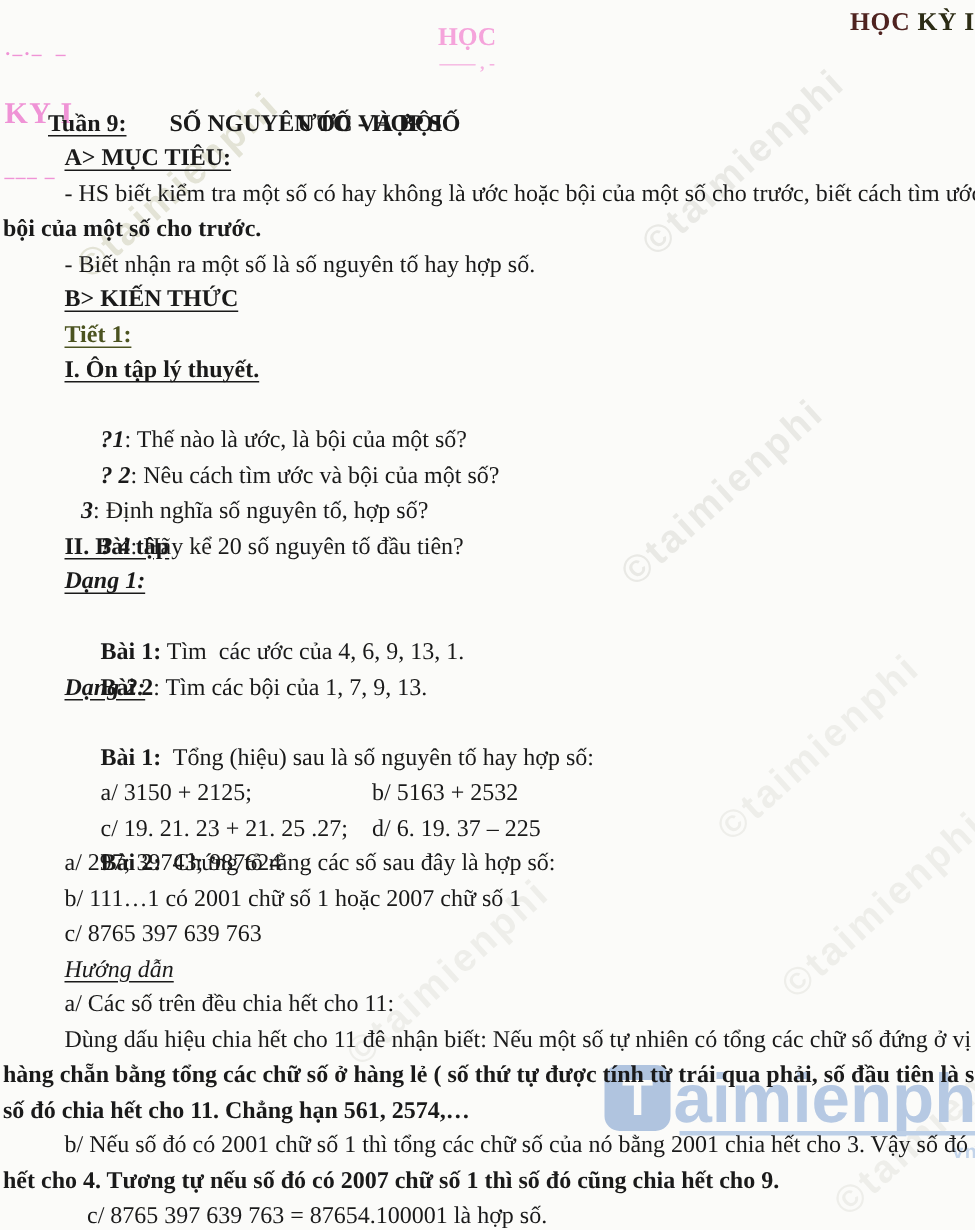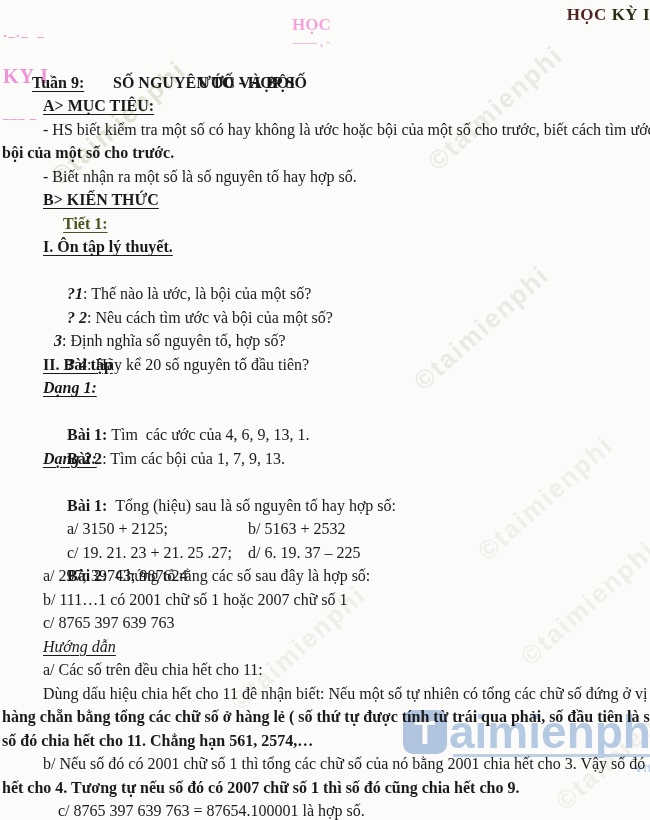--- a/index.html
+++ b/index.html
@@ -90,21 +90,21 @@
     padding-left:43px;
   }
   .ln.flush { padding-left:2px;font-weight:bold; }
   .ln.week-row { padding-left:8px; }
   .ln.center2 { padding-left:113px; }
   .ln.q3 { padding-left:30px; }
   .ln.deep { padding-left:58px; }
   .b { font-weight:bold; }
   .i { font-style:italic;font-family:Liberation Serif, serif; }
   .u { text-decoration:underline; text-underline-offset:3px;text-align:center; }
-  .tiet { color:#4b5320; font-weight:bold;margin-left:20px; }
+  .tiet { color:#4b5320; font-weight:bold; }
   .title1 { margin-left:114px; }
   .col2 { position:absolute; left:248px; }
   .qlabel { font-style:italic; font-weight:bold; }
 </style>
 </head>
 <body>
 
 <div class="page">
 
   <div class="wm olive" style="left:55px; top:165px;">©taimienphi</div>

